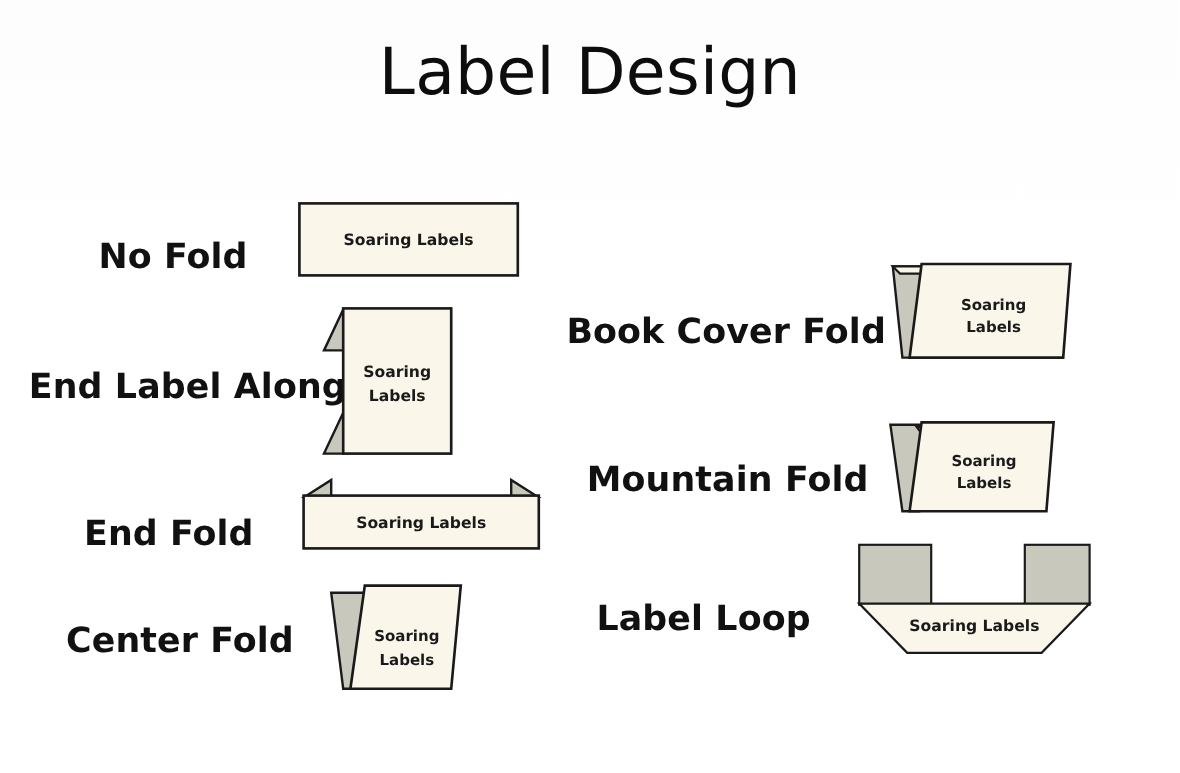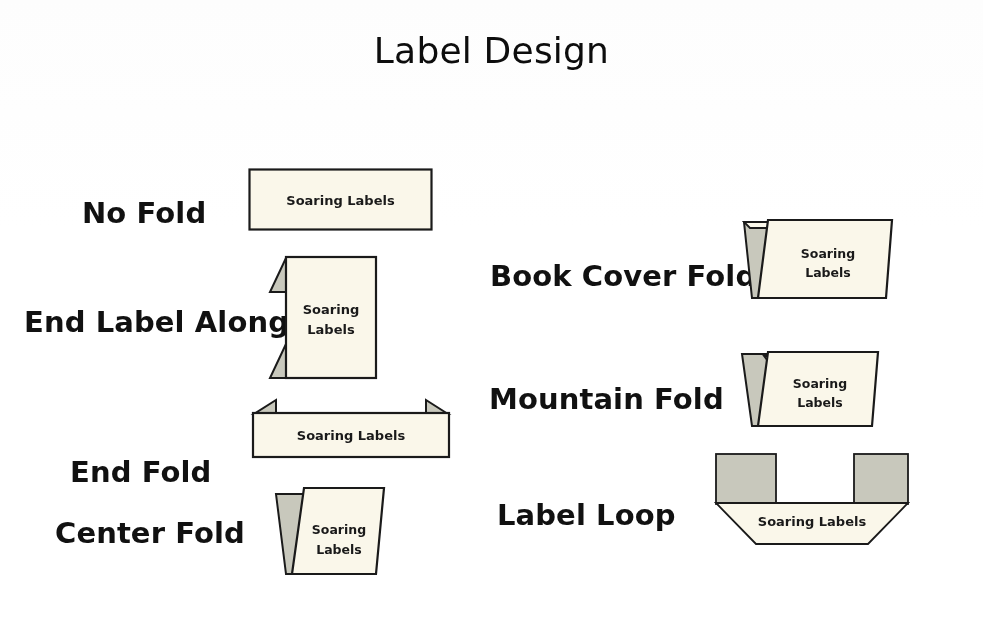--- a/index.html
+++ b/index.html
@@ -16,21 +16,21 @@
     font-family: "DejaVu Sans", "Liberation Sans", sans-serif;
     background: linear-gradient(180deg, #fdfdfd 0%, #ffffff 35%);
   }
 
   #page-title {
     position: absolute;
     top: 32px;
     left: 0;
     width: 983px;
     text-align: center;
-    font-size: 36px;
+    font-size: 54px;
     font-weight: 500;
     color: #0d0d0d;
     letter-spacing: 0.2px;
     line-height: 1.05;
   }
 
   .row-label {
     position: absolute;
     font-size: 29px;
     font-weight: 600;
@@ -49,25 +49,25 @@
     font-weight: 600;
     fill: #1a1a1a;
   }
   .shape-text.small {
     font-size: 12.5px;
   }
 
   
   #lbl-no-fold        { left: 82px;  top: 196px; }
   #lbl-end-fold-along { left: 24px;  top: 305px; }
-  #lbl-end-fold       { left: 70px;  top: 427px; margin-top: 28px; }
+  #lbl-end-fold       { left: 70px;  top: 427px; }
   #lbl-center-fold    { left: 55px;  top: 516px; }
 
   
-  #lbl-book-cover-fold { left: 490px; top: 259px; }
+  #lbl-book-cover-fold { left: 472px; top: 259px; }
   #lbl-mountain-fold   { left: 489px; top: 382px; }
   #lbl-hanger-loop     { left: 497px; top: 498px; }
 
   
   #dia-no-fold        { left: 248px; top: 168px; }
   #dia-end-fold-along { left: 266px; top: 248px; }
   #dia-end-fold       { left: 244px; top: 396px; }
   #dia-center-fold    { left: 268px; top: 482px; }
   #dia-book-cover     { left: 736px; top: 214px; }
   #dia-mountain       { left: 730px; top: 346px; }

